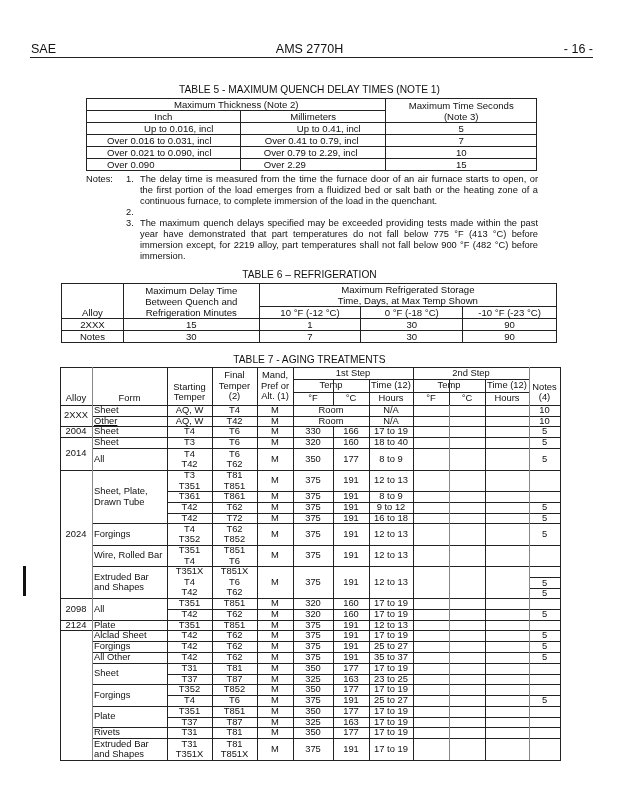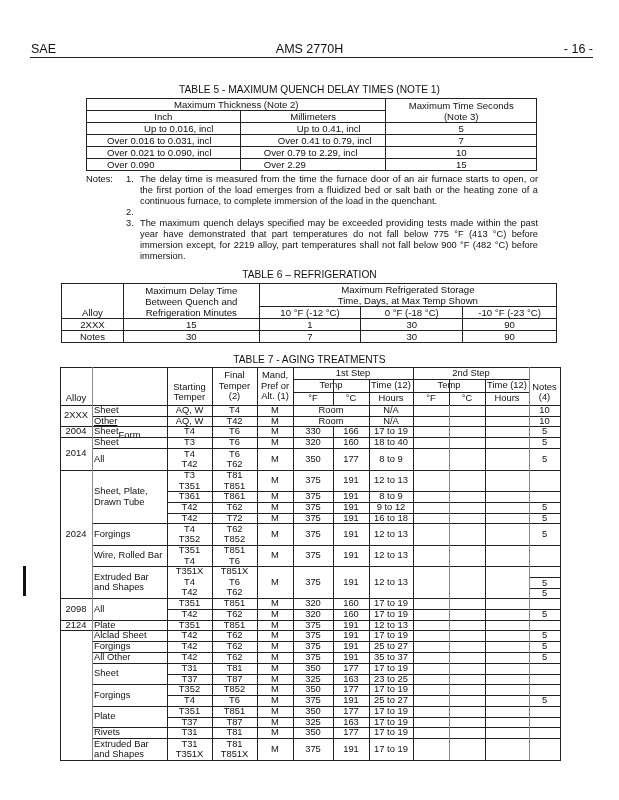--- a/index.html
+++ b/index.html
@@ -45,21 +45,21 @@
     <td>Inch</td>
     <td>Millimeters</td>
   </tr>
   <tr>
     <td style="padding-left:57px;text-align:left;">Up to 0.016, incl</td>
     <td style="padding-left:56px;text-align:left;">Up to 0.41, incl</td>
     <td>5</td>
   </tr>
   <tr>
     <td style="padding-left:20px;text-align:left;">Over 0.016 to 0.031, incl</td>
-    <td style="padding-left:37px;text-align:left;">Over 0.41 to 0.79, incl</td>
+    <td style="padding-left:24px;text-align:left;">Over 0.41 to 0.79, incl</td>
     <td>7</td>
   </tr>
   <tr>
     <td style="padding-left:20px;text-align:left;">Over 0.021 to 0.090, incl</td>
     <td style="padding-left:23px;text-align:left;">Over 0.79 to 2.29, incl</td>
     <td>10</td>
   </tr>
   <tr>
     <td style="padding-left:20px;text-align:left;">Over 0.090</td>
     <td style="padding-left:23px;text-align:left;">Over 2.29</td>
@@ -113,21 +113,21 @@
     <td>7</td>
     <td>30</td>
     <td>90</td>
   </tr>
 </tbody>
   </table>
 
 <div class="title" style="top:354px;">TABLE 7 - AGING TREATMENTS</div>
 <div id="t7" class="abs" style="left:0;top:0;width:619px;height:800px;">
     <div class="cell" style="left: 60px; top: 392px; width: 32px; height: 13px;">Alloy</div>
-    <div class="cell" style="left: 92px; top: 392px; width: 75px; height: 13px; margin-top: 37px;">Form</div>
+    <div class="cell" style="left: 92px; top: 392px; width: 75px; height: 13px;">Form</div>
     <div class="cell" style="left: 167px; top: 379px; width: 45px; height: 26px; flex-direction: column;">
       <span>Starting</span>
       <span>Temper</span>
     </div>
     <div class="cell" style="left: 212px; top: 367px; width: 45px; height: 38px; flex-direction: column;">
       <span>Final</span>
       <span>Temper</span>
       <span>(2)</span>
     </div>
     <div class="cell" style="left: 257px; top: 367px; width: 36px; height: 38px; flex-direction: column;">

